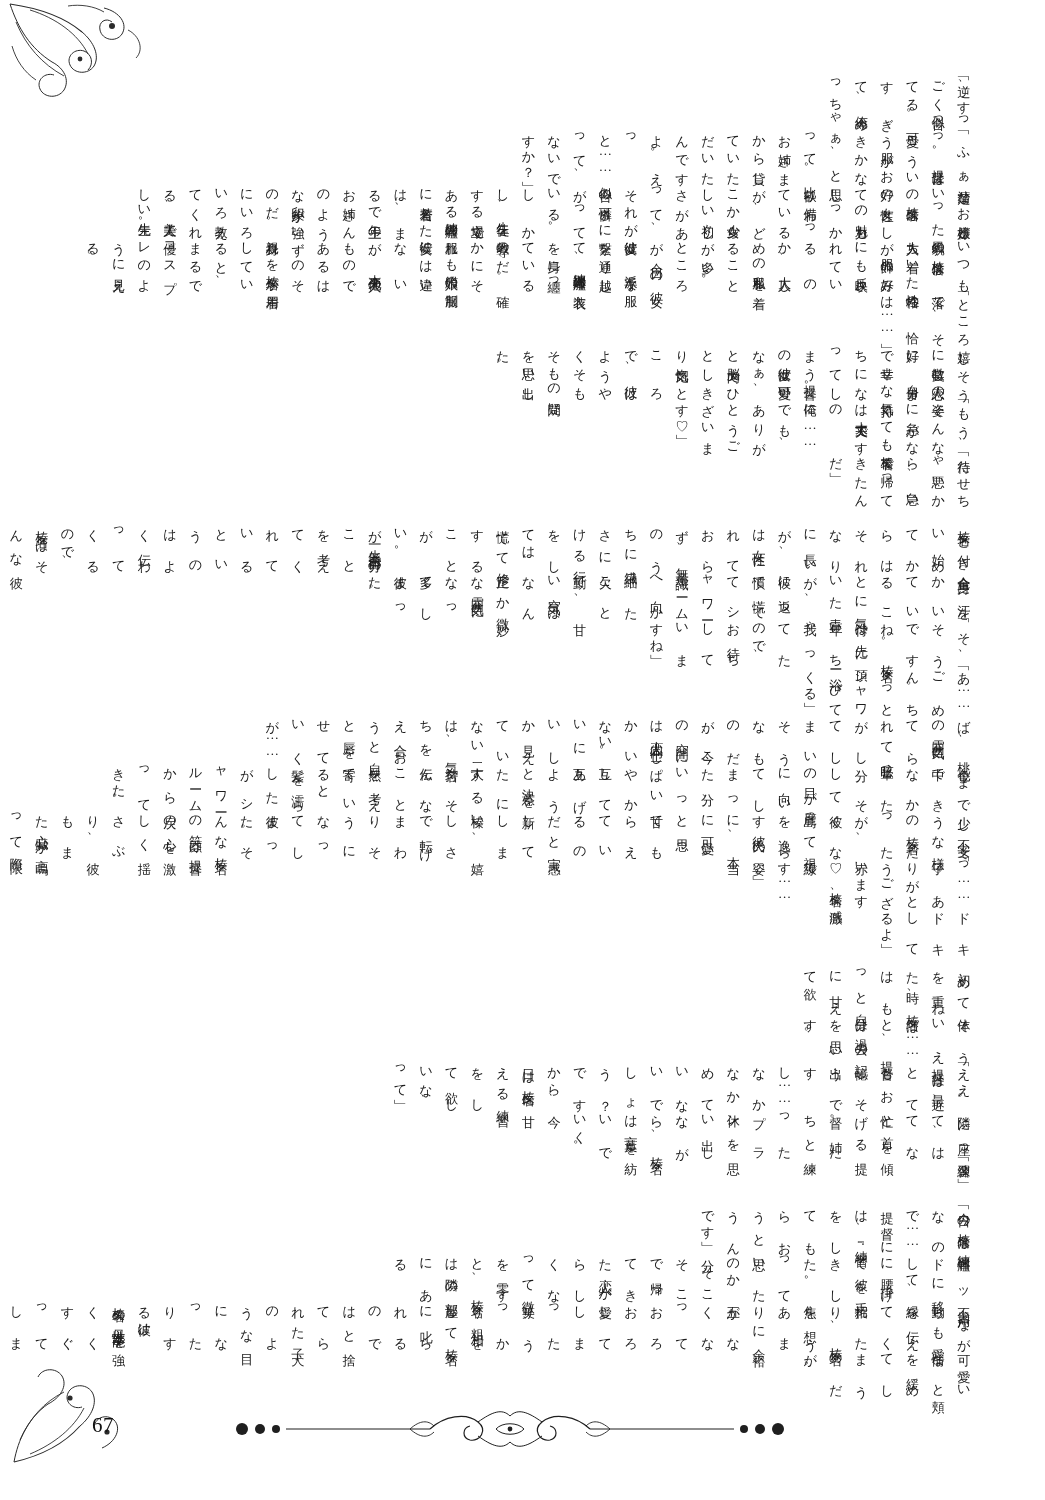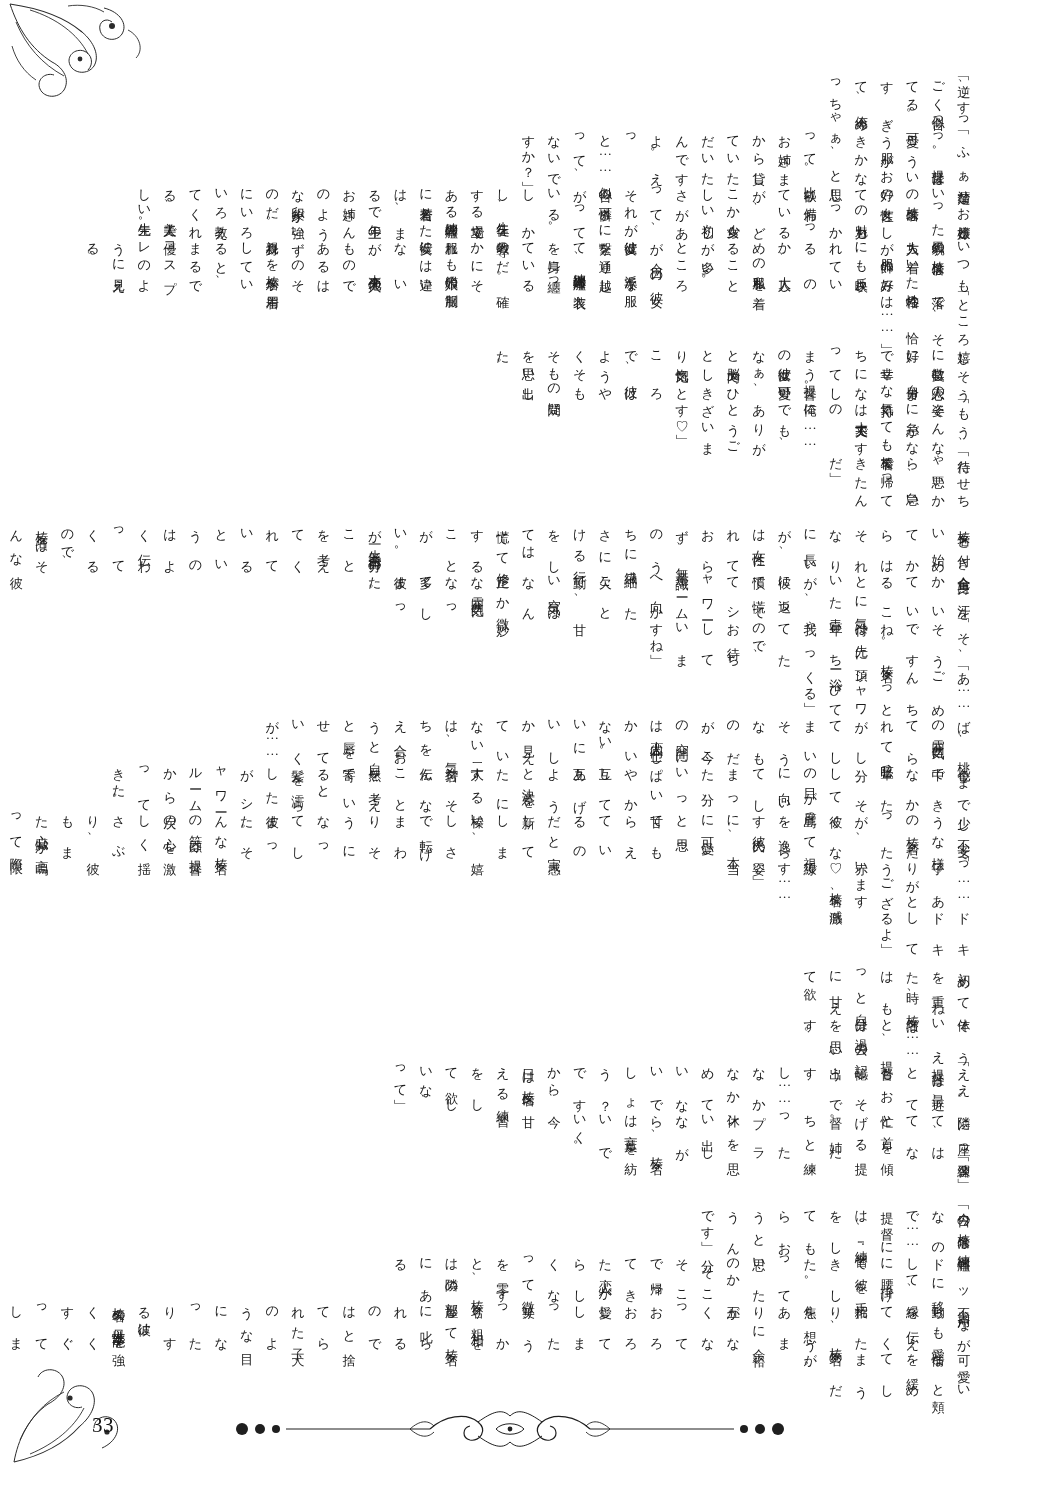--- a/index.html
+++ b/index.html
@@ -129,21 +129,21 @@
     <path d="M70 70 C 82 60, 88 46, 82 36 C 76 27, 62 28, 58 37 C 54 46, 63 54, 72 51" stroke-width="1"></path>
     <path d="M38 48 C 50 42, 58 30, 52 20 C 46 11, 32 12, 28 21" stroke-width="1"></path>
     <path d="M20 98 C 44 88, 64 72, 74 52" stroke-width="0.9"></path>
     <path d="M10 84 C 20 62, 34 46, 54 36" stroke-width="0.9"></path>
     <path d="M92 92 C 106 86, 112 72, 104 64 C 96 57, 84 62, 84 72" stroke-width="1"></path>
     <ellipse cx="60" cy="42" rx="2.6" ry="2.6" fill="#2b2b2b" stroke="none"></ellipse>
     <ellipse cx="97" cy="76" rx="2.6" ry="2.6" fill="#2b2b2b" stroke="none"></ellipse>
   </svg>
 </div>
 
-<div class="page-number">33</div>
+<div class="page-number">67</div>
 
 <div class="bottom-ornament">
   <svg width="560" height="46" viewBox="0 0 560 46" fill="none" stroke="#1f1f1f" stroke-width="1.2">
     <circle cx="12" cy="23" r="6" fill="#1f1f1f" stroke="none"></circle>
     <circle cx="30" cy="23" r="5" fill="#1f1f1f" stroke="none"></circle>
     <circle cx="46" cy="23" r="4" fill="#1f1f1f" stroke="none"></circle>
     <circle cx="548" cy="23" r="6" fill="#1f1f1f" stroke="none"></circle>
     <circle cx="530" cy="23" r="5" fill="#1f1f1f" stroke="none"></circle>
     <circle cx="514" cy="23" r="4" fill="#1f1f1f" stroke="none"></circle>
     <path d="M56 23 C 120 23, 160 23, 200 23"></path>

